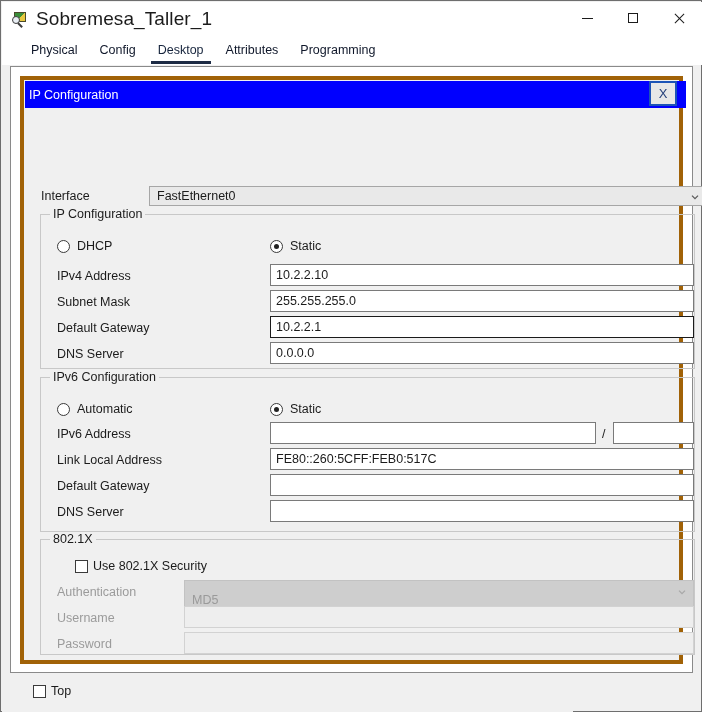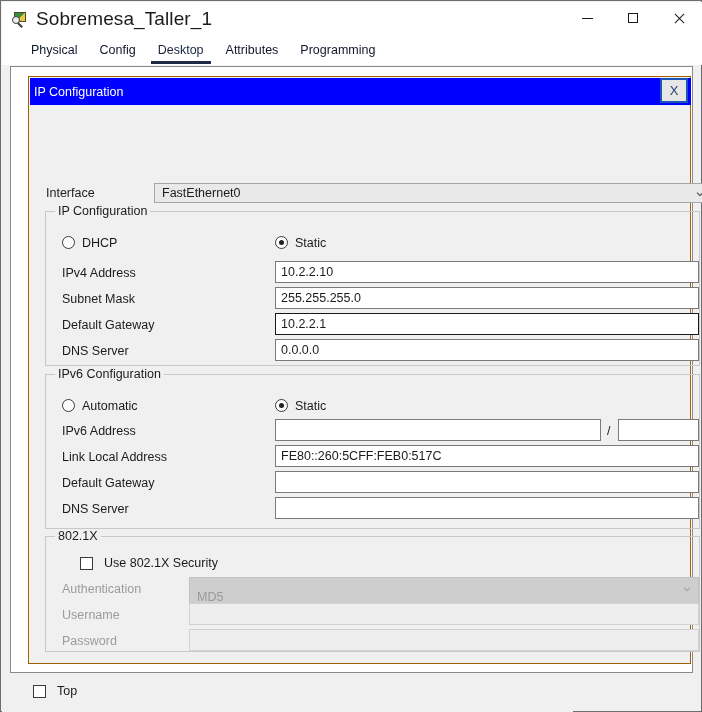--- a/index.html
+++ b/index.html
@@ -94,22 +94,21 @@
     position: absolute; left: 9px; top: 65px;
     width: 683px; height: 607px;
     background: #ffffff;
     border: 1px solid #8a8a8a;
   }
 
   #inner {
     position: absolute; left: 9px; top: 9px;
     width: 663px; height: 588px;
     background: #f0f0f0;
-    border: 1px solid #a16207;
-    margin-left: 8px;
+    border: 4px solid #a16207;
   }
 
   
   #blue-bar {
     position: absolute; left: 1px; top: 1px;
     width: 661px; height: 27px;
     background: #0000ff;
     display: flex; align-items: center;
   }
   #blue-title {
@@ -189,36 +188,36 @@
   .sel-disabled {
     position: absolute; height: 40px;
     background: #cecece; border: 1px solid #c2c2c2;
     display: flex; align-items: center; padding-left: 7px;
     font-size: 12.5px; color: #9a9a9a;
   }
   .sel-disabled .chev { position: absolute; right: 7px; top: 7px; width: 8px; height: 8px; }
 
   
   .radio-wrap {
-    position: absolute; display: flex; align-items: flex-start; gap: 7px;
+    position: absolute; display: flex; align-items: flex-end; gap: 7px;
   }
   .radio {
     width: 13px; height: 13px; border-radius: 50%;
     border: 1.4px solid #3a3a3a; background: #ffffff;
     position: relative; flex: none;
   }
   .radio.on::after {
     content: ""; position: absolute;
     left: 2.6px; top: 2.6px; width: 5px; height: 5px;
     border-radius: 50%; background: #222222;
   }
   .radio-wrap span { font-size: 12.5px; color: #1b1b1b; }
 
   
-  .cb-wrap { position: absolute; display: flex; align-items: center; gap: 11px; padding-left: 18px; }
+  .cb-wrap { position: absolute; display: flex; align-items: center; gap: 5px; padding-left: 18px; }
   .cb {
     width: 13px; height: 13px;
     border: 1.4px solid #3a3a3a; background: #ffffff; flex: none;
   }
   .cb-wrap span { font-size: 12.5px; color: #1b1b1b; }
 
   .slash {
     position: absolute;
     font-size: 12.5px; color: #1b1b1b;
   }

